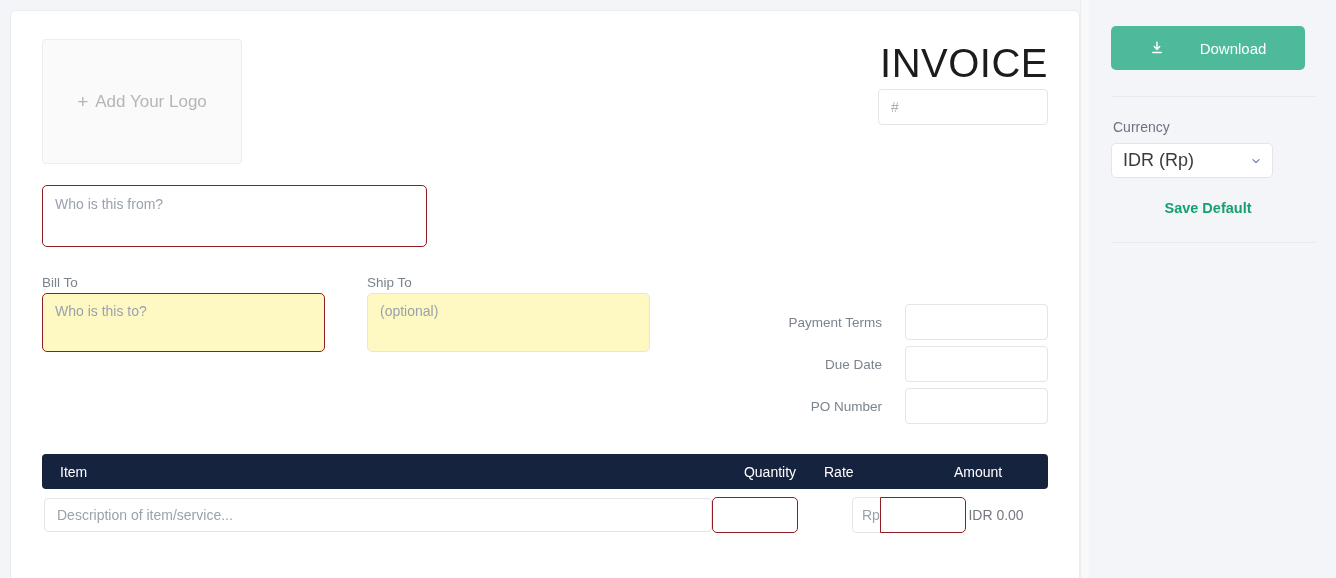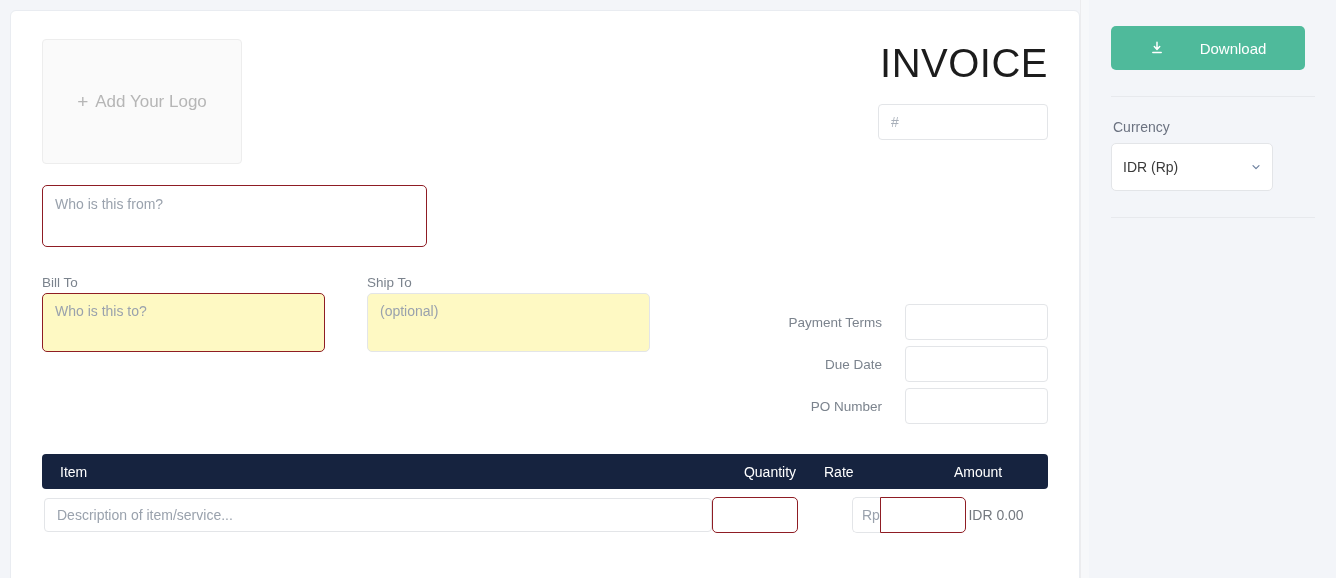--- a/index.html
+++ b/index.html
@@ -50,21 +50,21 @@
     display: flex; align-items: center; justify-content: center;
     color: #b6b6b6;
     font-size: 17px;
     cursor: pointer;
   }
   .logo-box .plus { font-size: 19px; margin-right: 7px; font-weight: 400; }
   .title-col { text-align: right; padding-top: 4px; }
   .inv-title {
     font-size: 40px; font-weight: 400; color: #1c1c1c;
     letter-spacing: 0.5px; line-height: 1;
-    margin-bottom: 21px;
+    margin-bottom: 6px;
   }
   .inv-num {
     width: 170px; height: 36px;
     border: 1px solid #e3e5e8; border-radius: 4px;
     padding: 0 12px; font-size: 14px; color: #3a3a3a;
     background: #fff; outline: none;
   }
   .inv-num::placeholder { color: #a9b0ba; }
 
   
@@ -182,25 +182,25 @@
     gap: 29px;
   }
   .dl-icon { margin-right: 7px; display: inline-flex; }
   .divider { height: 1px; background: #e7e9ed; margin: 26px 0 0 0; }
   .side-label {
     font-size: 14px; color: #6b7280;
     margin: 22px 0 8px 2px;
   }
   .currency-select {
     position: relative;
-    width: 162px; height: 48px;
+    width: 162px; height: 35px;
     border: 1px solid #e3e5e8; border-radius: 5px;
     background: #fff;
     display: flex; align-items: center;
-    padding: 0 11px; font-size: 14px; color: #3a3a3a;
+    padding: 0 11px; font-size: 18px; color: #3a3a3a;
     cursor: pointer;
   }
   .chev {
     position: absolute; right: 10px; top: 50%;
     transform: translateY(-50%);
     display: inline-flex;
   }
   .save-default {
     display: block; width: 194px; text-align: center;
     margin-top: 22px;
@@ -304,17 +304,18 @@
     <div class="side-label">Currency</div>
     <div class="currency-select">
       <span>IDR (Rp)</span>
       <span class="chev">
         <svg width="12" height="12" viewBox="0 0 16 16" aria-hidden="true">
           <path d="M4 6.2 8 10.2l4-4" stroke="#6b7f9e" stroke-width="1.6" fill="none" stroke-linecap="round" stroke-linejoin="round"></path>
         </svg>
       </span>
     </div>
 
+    <a class="save-default">Save Default</a>
 
     <div class="divider"></div>
   </div>
 
 </div>
 
 </body></html>

